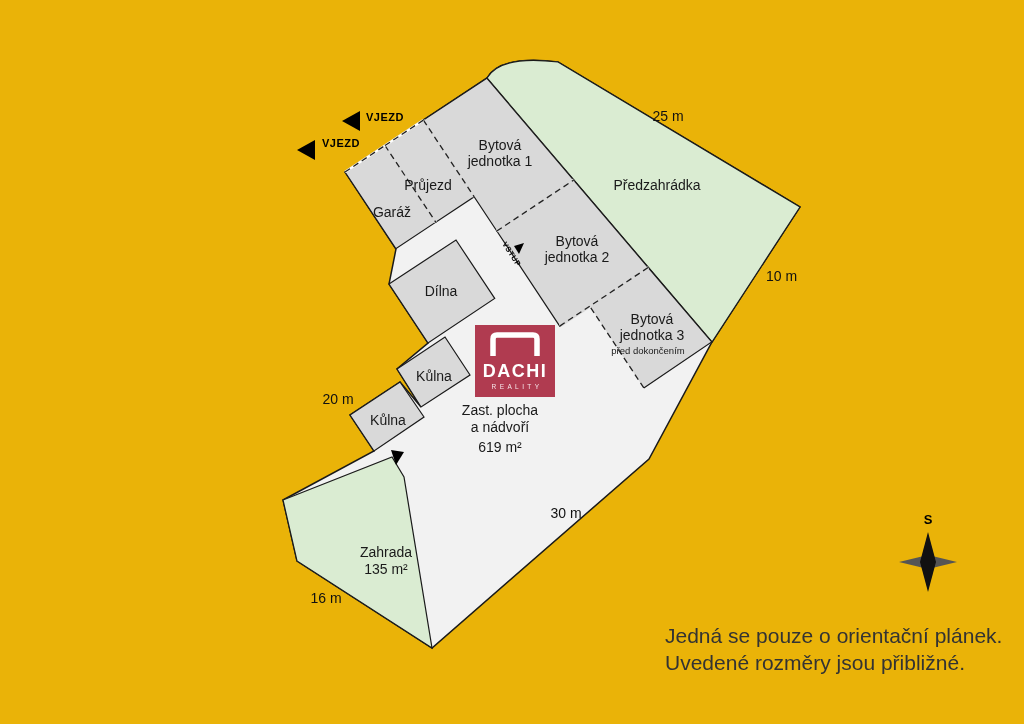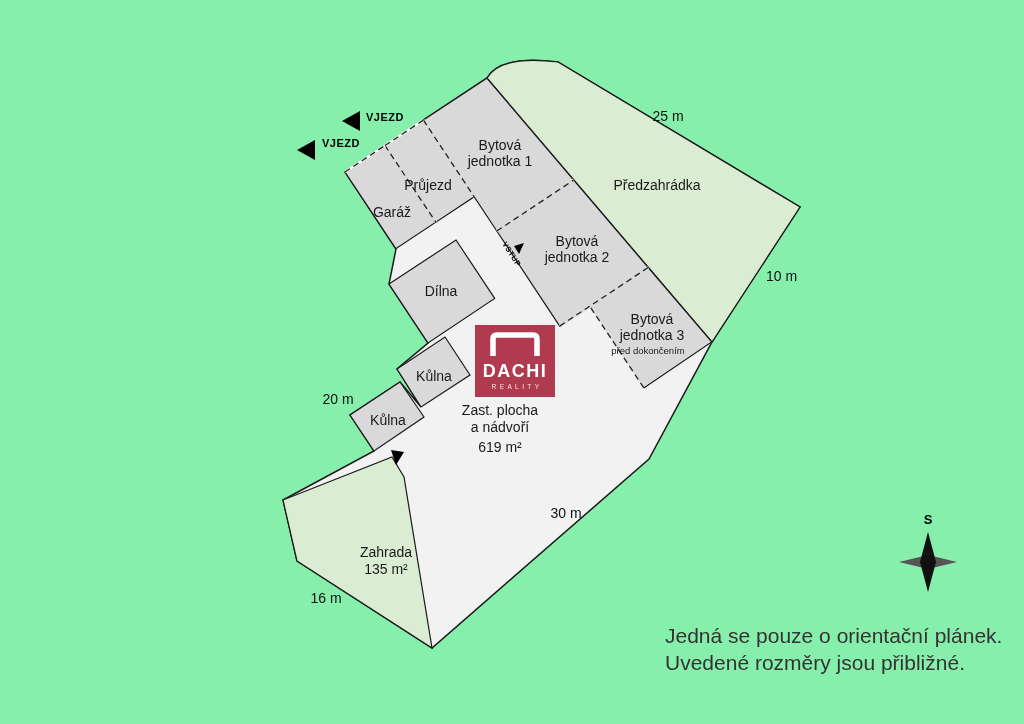--- a/index.html
+++ b/index.html
@@ -1,16 +1,16 @@
 <!DOCTYPE html>
 <html><head>
 <meta charset="utf-8">
 <style>
   html,body{margin:0;padding:0;background:#fff;}
-  .stage{position:relative;width:1024px;height:724px;background:#86efac;overflow:hidden;
+  .stage{position:relative;width:1024px;height:724px;background:#eab308;overflow:hidden;
          font-family:"Liberation Sans", sans-serif;}
   svg text{font-family:"Liberation Sans", sans-serif;}
   .lbl{font-size:14px;fill:#1a1a1a;}
   .dim{font-size:14px;fill:#111;}
   .note{font-size:9.5px;fill:#1a1a1a;}
   .vjezd{font-size:11px;font-weight:bold;fill:#000;letter-spacing:.5px;}
   .vstup{font-size:7.5px;font-weight:bold;fill:#000;letter-spacing:.5px;}
   .disclaimer{font-size:21px;fill:#333;}
   .logo-title{font-size:18px;font-weight:bold;fill:#fff;letter-spacing:1.5px;}
   .logo-sub{font-size:6.5px;fill:rgba(255,255,255,.88);letter-spacing:3.4px;}

